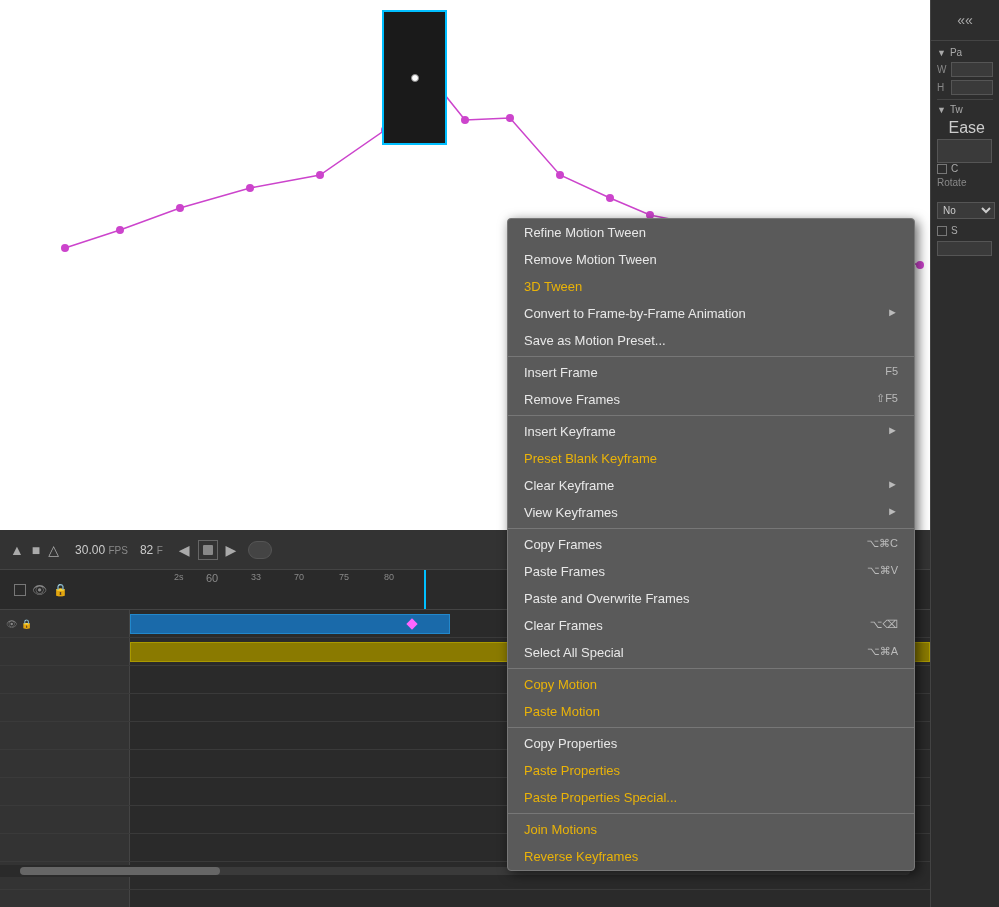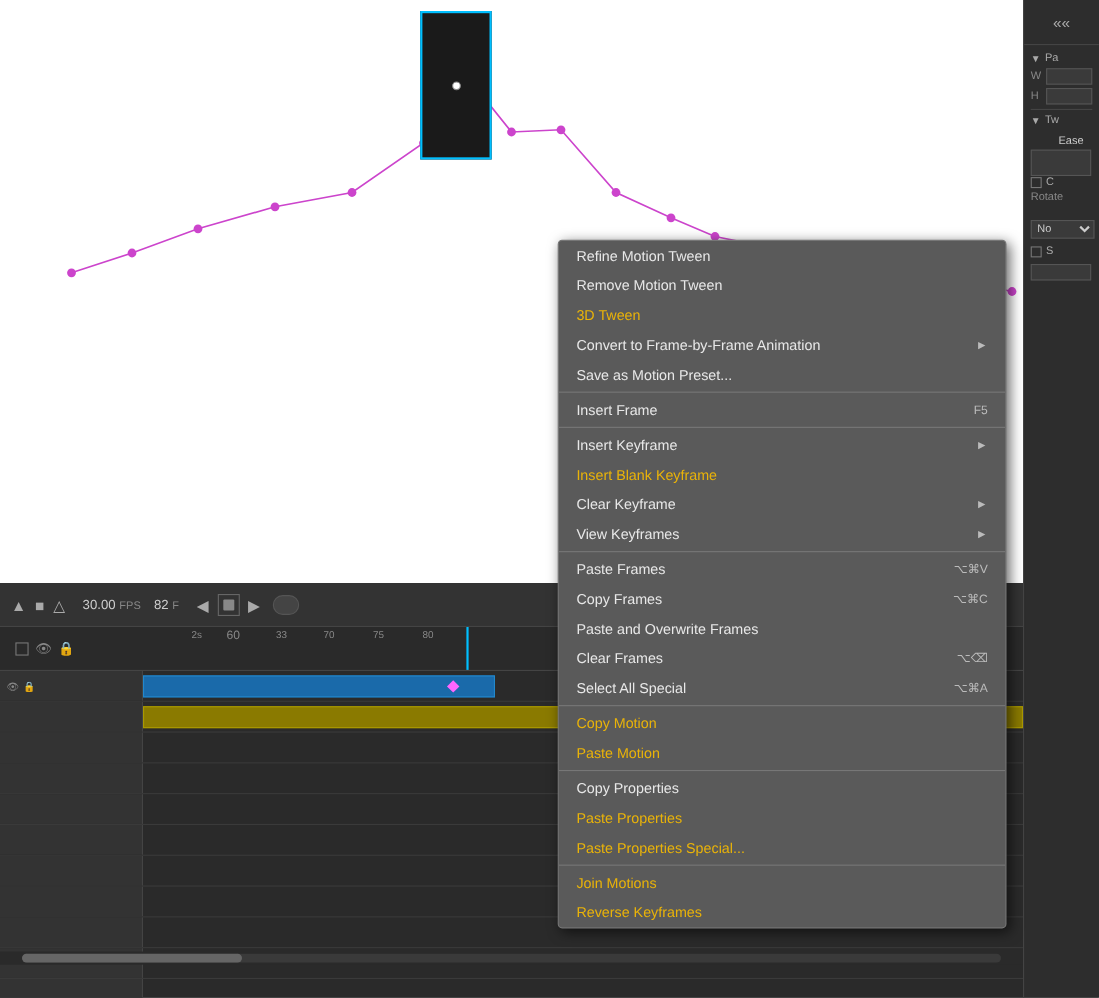--- a/index.html
+++ b/index.html
@@ -38,21 +38,21 @@
     .right-panel-icon {
       display: flex;
       align-items: center;
       justify-content: center;
       height: 40px;
       color: #aaa;
       font-size: 16px;
     }
 
     .ease-label {
-      font-size: 10px;
+      font-size: 16px;
       color: #ccc;
       text-align: right;
       padding: 4px 6px;
     }
 
     
     .canvas-object {
       position: absolute;
       top: 10px;
       left: 382px;
@@ -218,21 +218,20 @@
       box-shadow: 3px 3px 12px rgba(0,0,0,0.6);
       z-index: 100;
       border-radius: 4px;
       overflow: hidden;
     }
 
     .menu-item {
       padding: 6px 16px;
       cursor: pointer;
       display: flex;
-      align-items: center;
       justify-content: space-between;
       color: #e8e8e8;
       font-size: 13px;
       white-space: nowrap;
     }
 
     .menu-item.disabled {
       color: #eab308;
       cursor: default;
     }
@@ -572,48 +571,52 @@
   </div>
   <div class="menu-item">
     <span>Save as Motion Preset...</span>
   </div>
   <div class="menu-separator"></div>
 
   <div class="menu-item">
     <span>Insert Frame</span>
     <span class="shortcut">F5</span>
   </div>
+  <div class="menu-item">
+    <span>Remove Frames</span>
+    <span class="shortcut">⇧F5</span>
+  </div>
   <div class="menu-separator"></div>
 
   <div class="menu-item">
     <span>Insert Keyframe</span>
     <span class="arrow">►</span>
   </div>
   <div class="menu-item disabled">
-    <span>Insert Blank Keyframe</span>
+    <span>Preset Blank Keyframe</span>
   </div>
   <div class="menu-item">
     <span>Clear Keyframe</span>
     <span class="arrow">►</span>
   </div>
   <div class="menu-item">
     <span>View Keyframes</span>
     <span class="arrow">►</span>
   </div>
   <div class="menu-separator"></div>
 
   <div class="menu-item">
+    <span>Copy Frames</span>
+    <span class="shortcut">⌥⌘C</span>
+  </div>
+  <div class="menu-item">
     <span>Paste Frames</span>
     <span class="shortcut">⌥⌘V</span>
   </div>
   <div class="menu-item">
-    <span>Copy Frames</span>
-    <span class="shortcut">⌥⌘C</span>
-  </div>
-  <div class="menu-item">
     <span>Paste and Overwrite Frames</span>
   </div>
   <div class="menu-item">
     <span>Clear Frames</span>
     <span class="shortcut">⌥⌫</span>
   </div>
   <div class="menu-item">
     <span>Select All Special</span>
     <span class="shortcut">⌥⌘A</span>
   </div>

